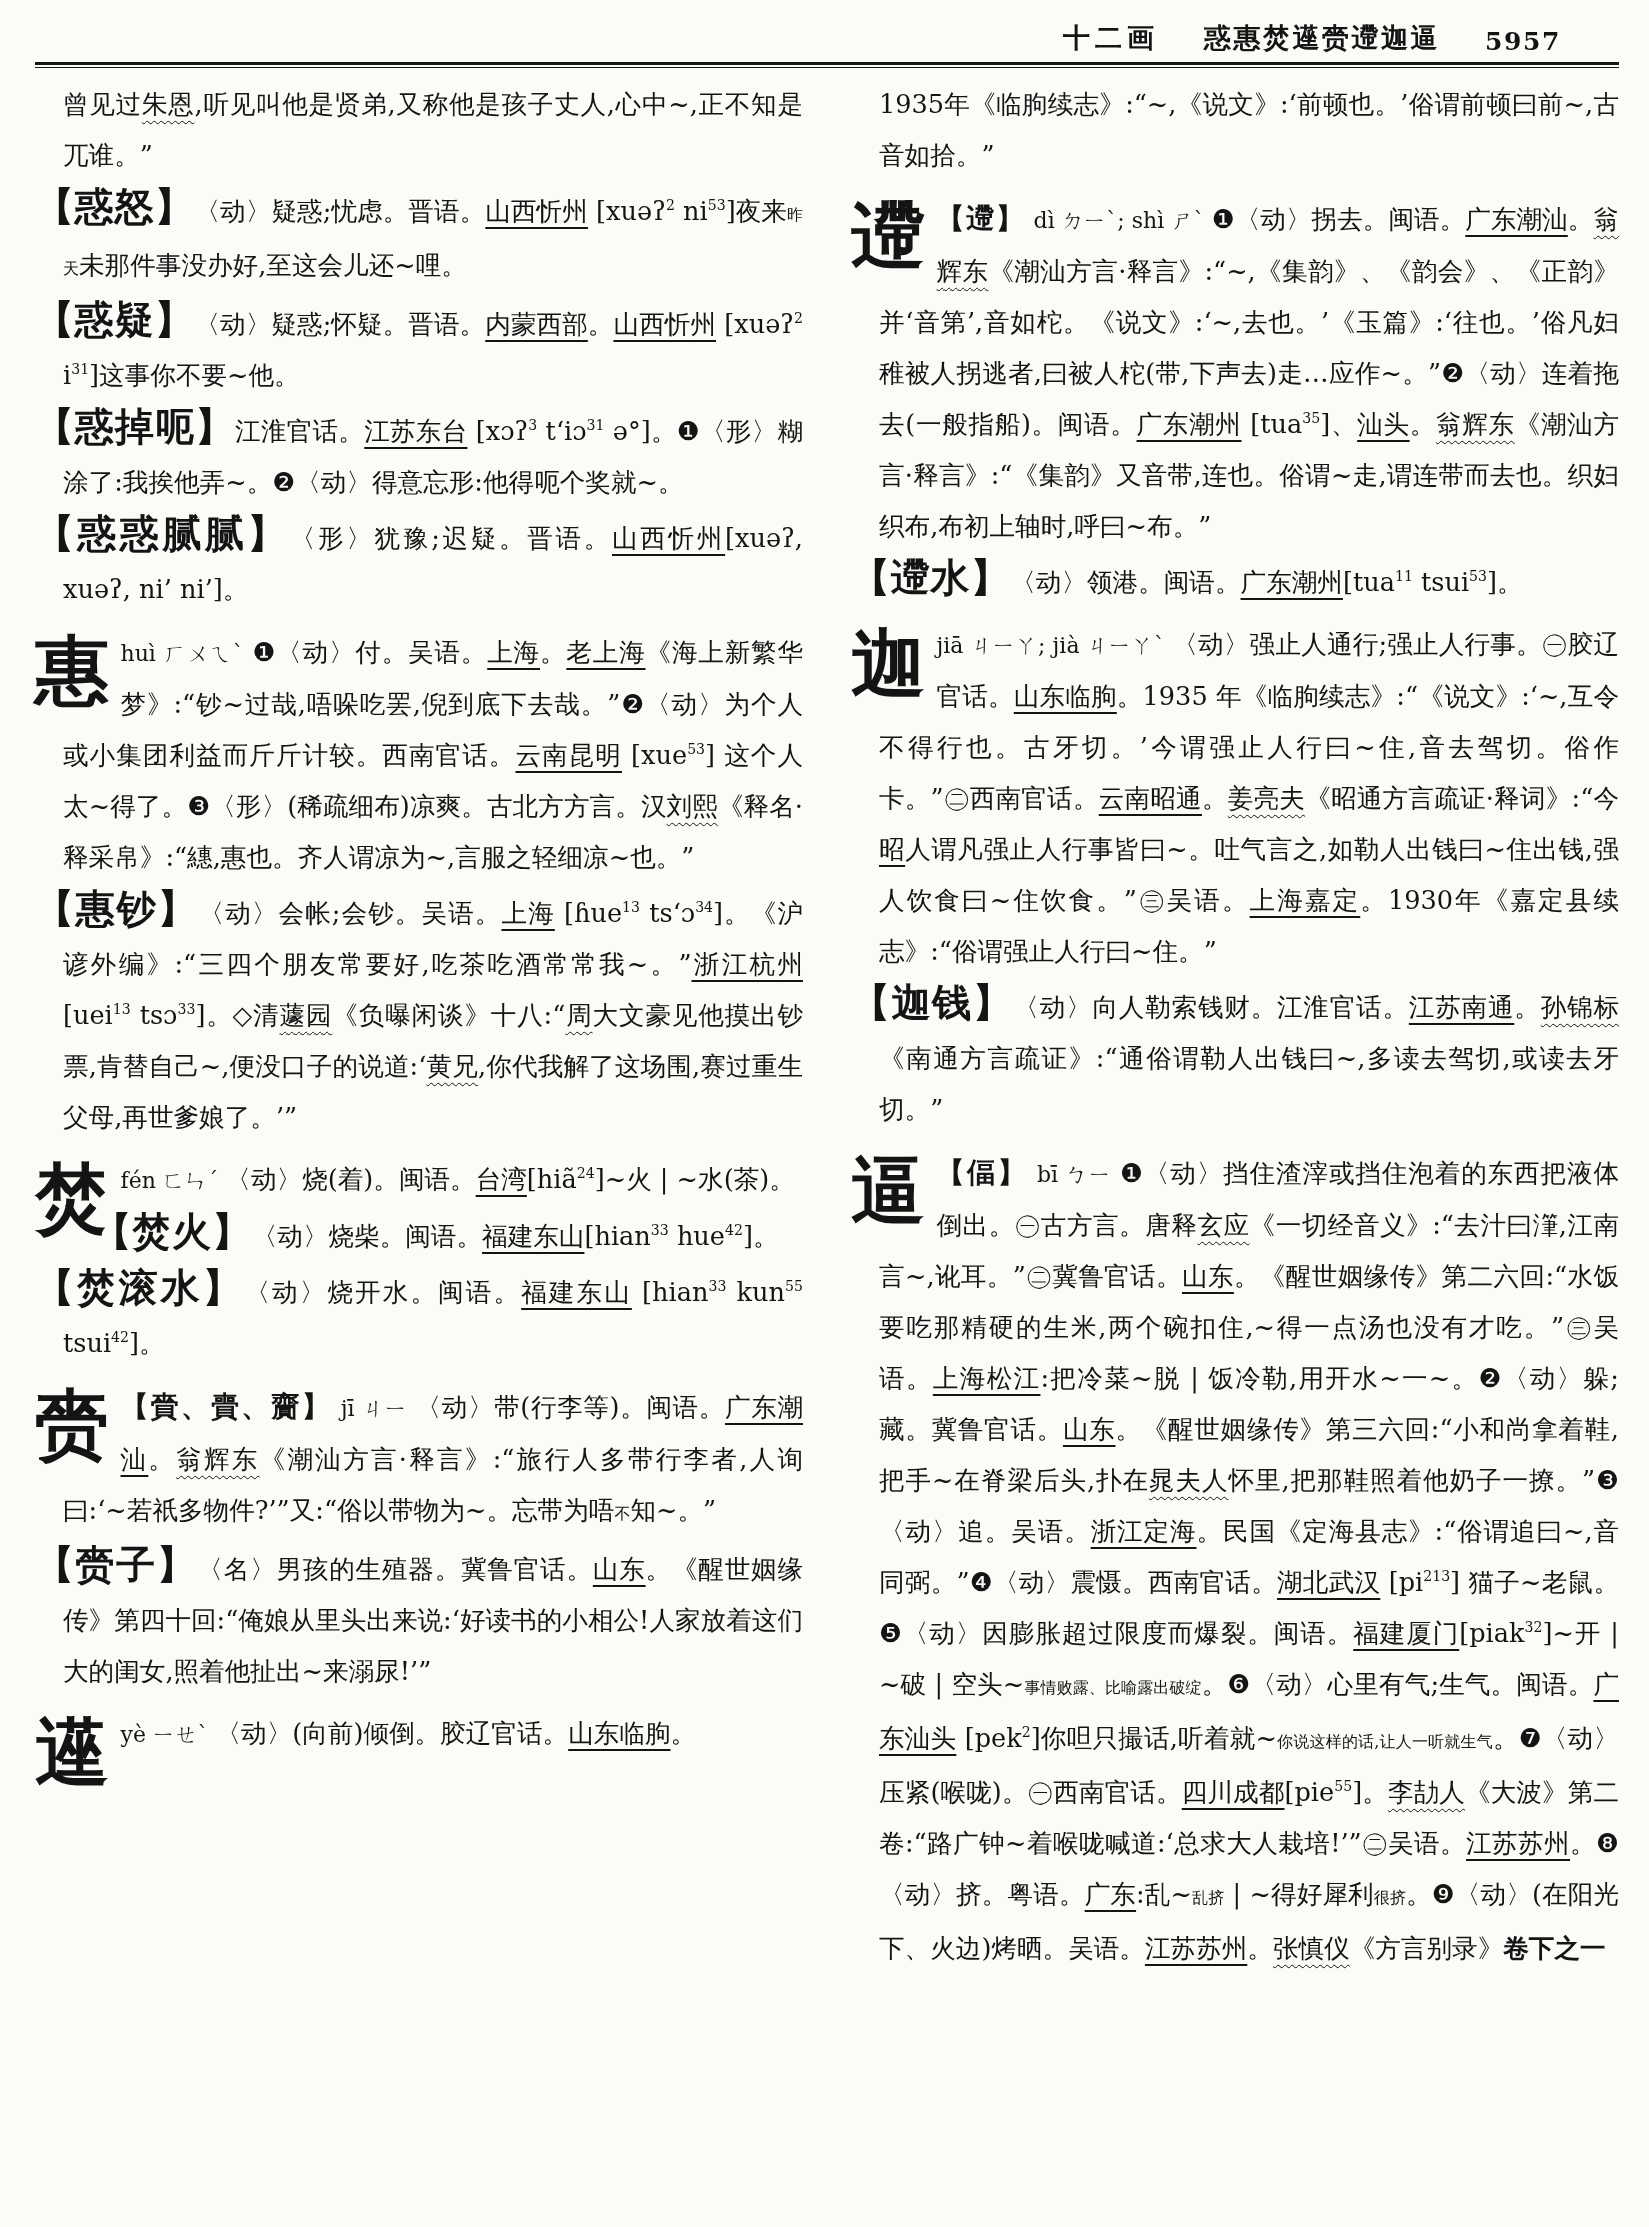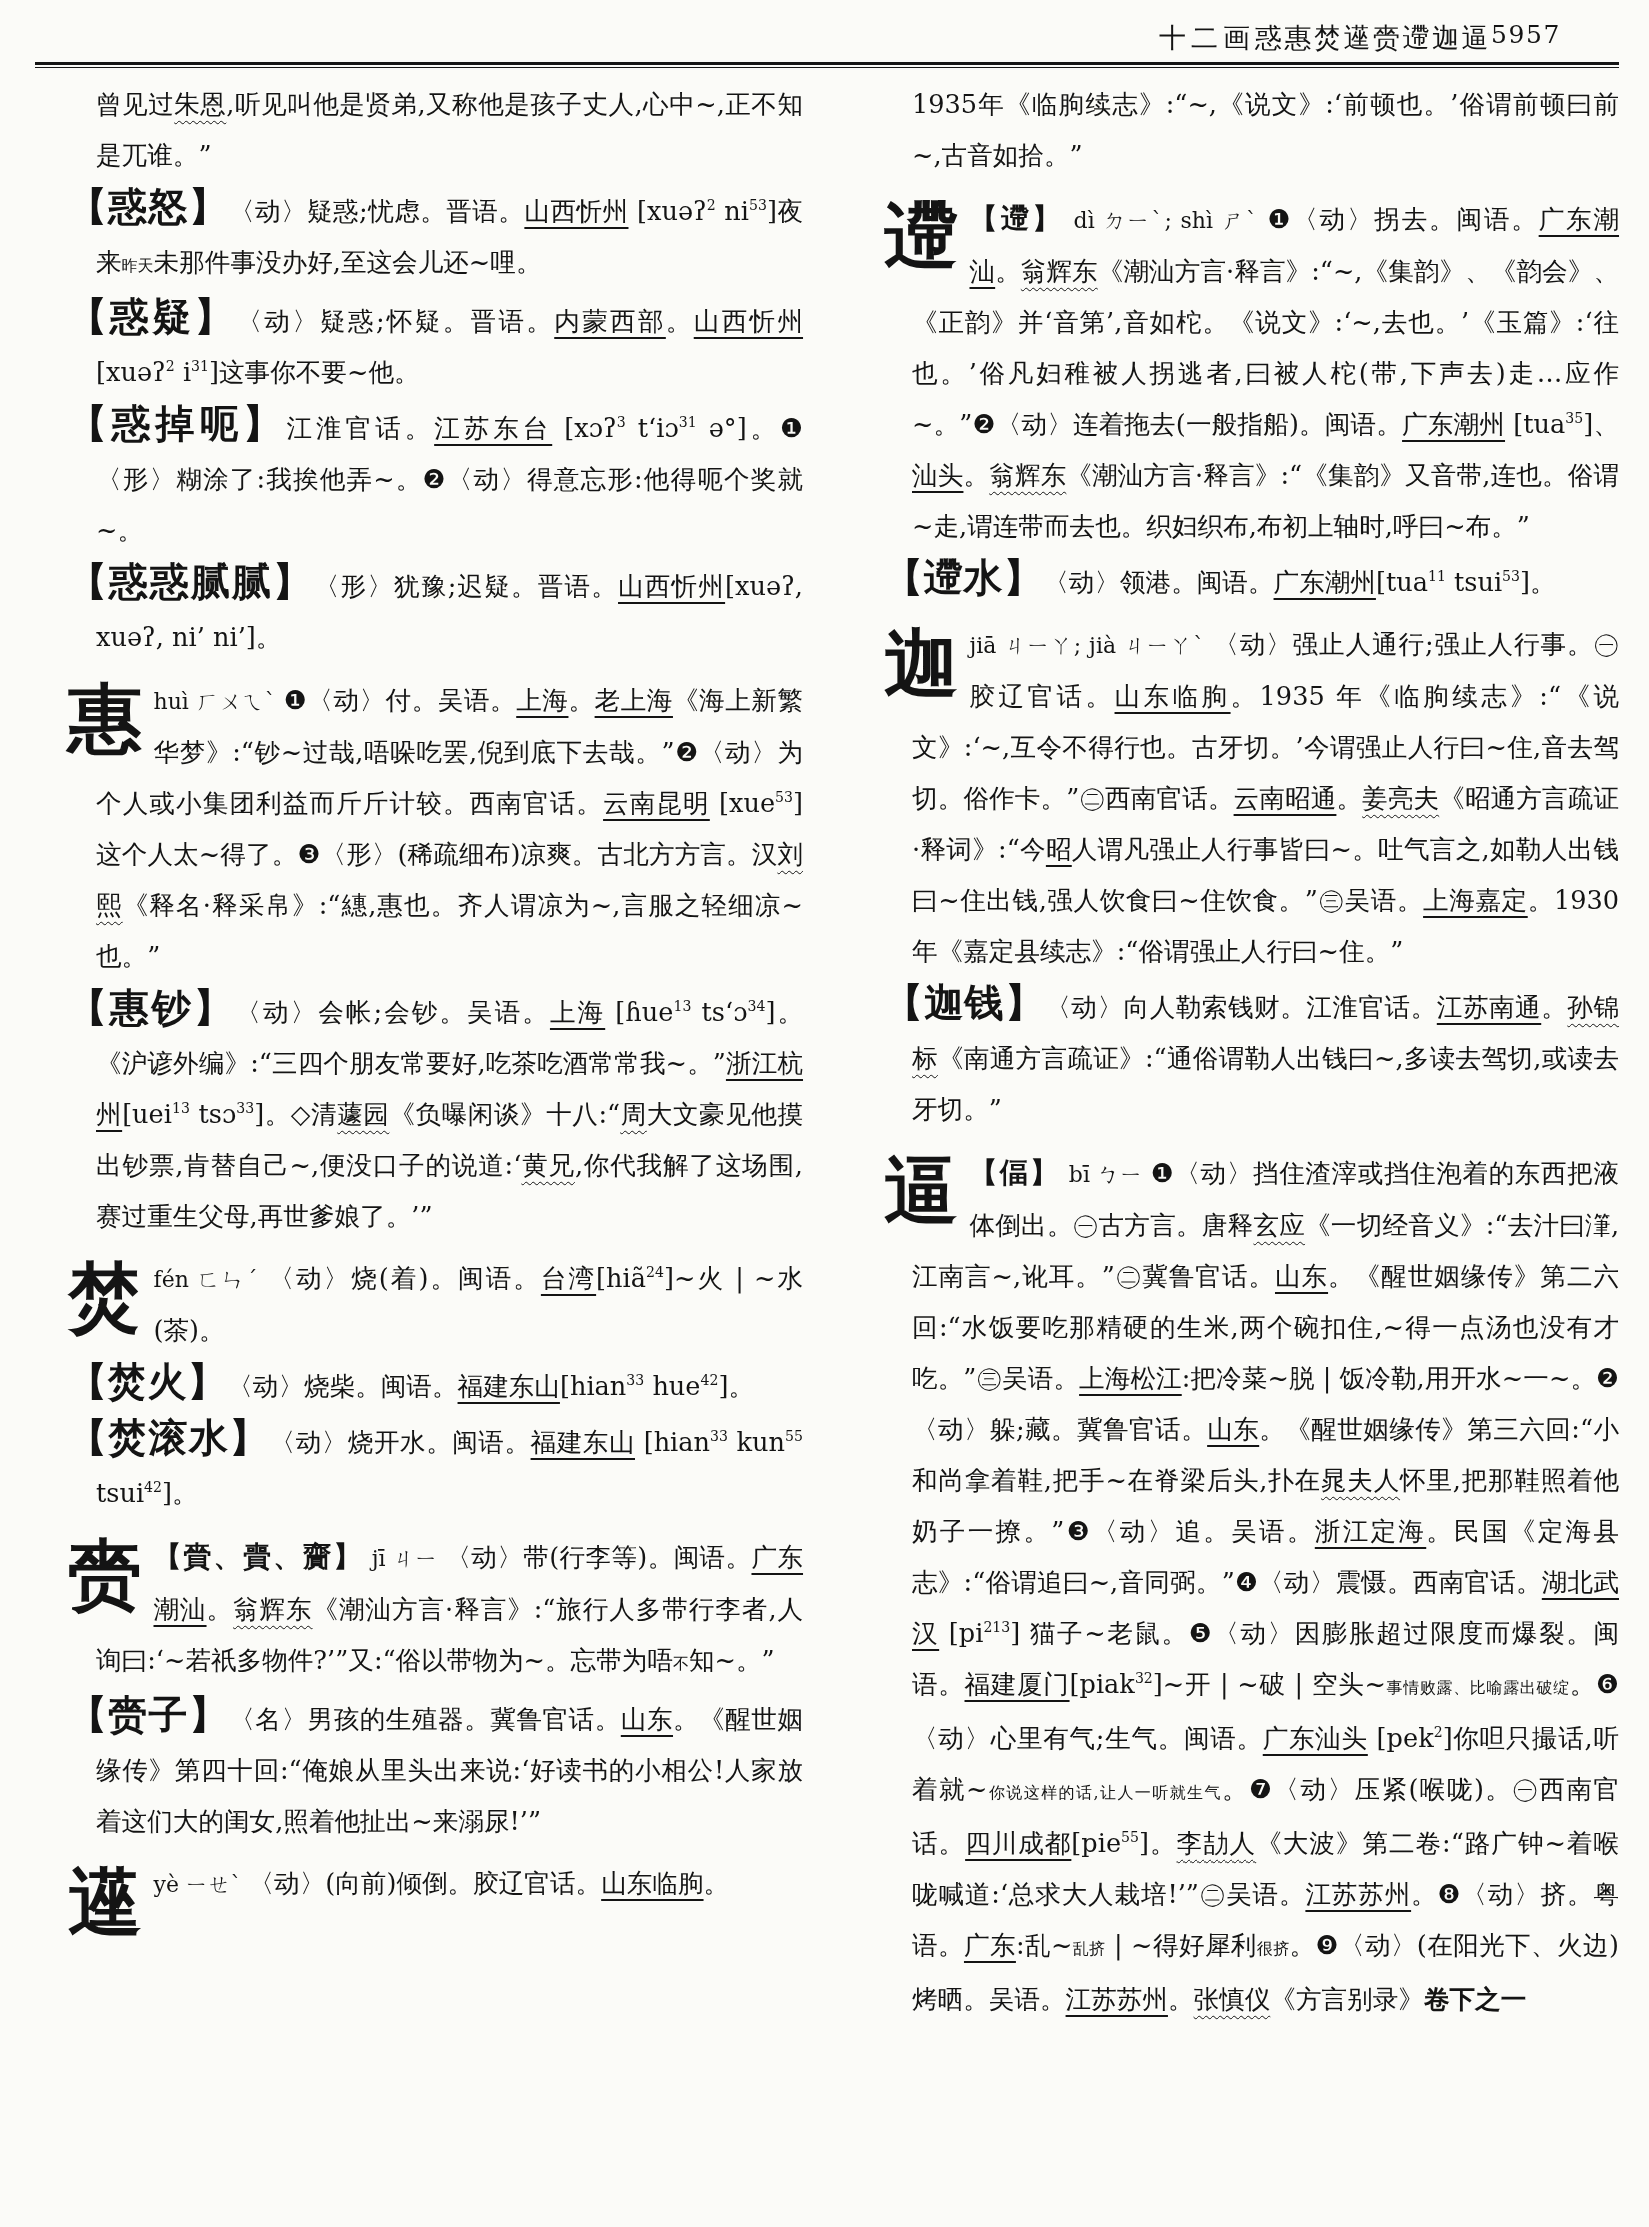--- a/index.html
+++ b/index.html
@@ -4,29 +4,29 @@
 <style>
   html,body{margin:0;padding:0;}
   body{
     width:1650px;height:2227px;
     background:#fbfbf8;color:#141414;
     font-family:"DejaVu Serif","Liberation Serif",serif;
     overflow:hidden;
   }
   .page{padding:11.5px 31px 0 35px;}
   .hdr{
-    display:flex;justify-content:flex-end;align-items:flex-start;
-    font-size:27px;padding:8.2px 58px 6.6px 0;font-weight:normal;
+    display:flex;justify-content:flex-end;align-items:flex-end;
+    gap:45px;font-size:27px;padding:8.2px 58px 6.6px 0;font-weight:bold;
   }
   .hdr .sect{letter-spacing:5px;}
   .hdr .range{letter-spacing:2.5px;}
   .hdr .pg{font-size:25px;font-family:"DejaVu Serif",serif;letter-spacing:1.6px;}
   .rule{border-top:3.3px solid #161616;border-bottom:0.8px solid #161616;height:1.6px;margin:0 0 11.5px 0;}
   .cols{display:flex;gap:48px;}
-  .col{width:771px;font-size:25.6px;line-height:51px;text-align:justify;text-justify:inter-ideograph;margin-left:33px;}
+  .col{width:771px;font-size:25.6px;line-height:51px;text-align:justify;text-justify:inter-ideograph;}
   .entry{padding-left:28px;text-indent:-28px;}
   .entry.cont{text-indent:0;}
   .entry.head{margin-top:11.5px;text-indent:0;}
   .bigchar{
     float:left;font-size:74px;line-height:71px;font-weight:bold;
     margin:8.2px 11.5px 0 -28px;
   }
   .sublabel{font-weight:bold;font-size:39px;letter-spacing:0.8px;}
   .variants{font-weight:bold;font-size:28px;letter-spacing:1.6px;}
   .phon{font-size:22px;}

